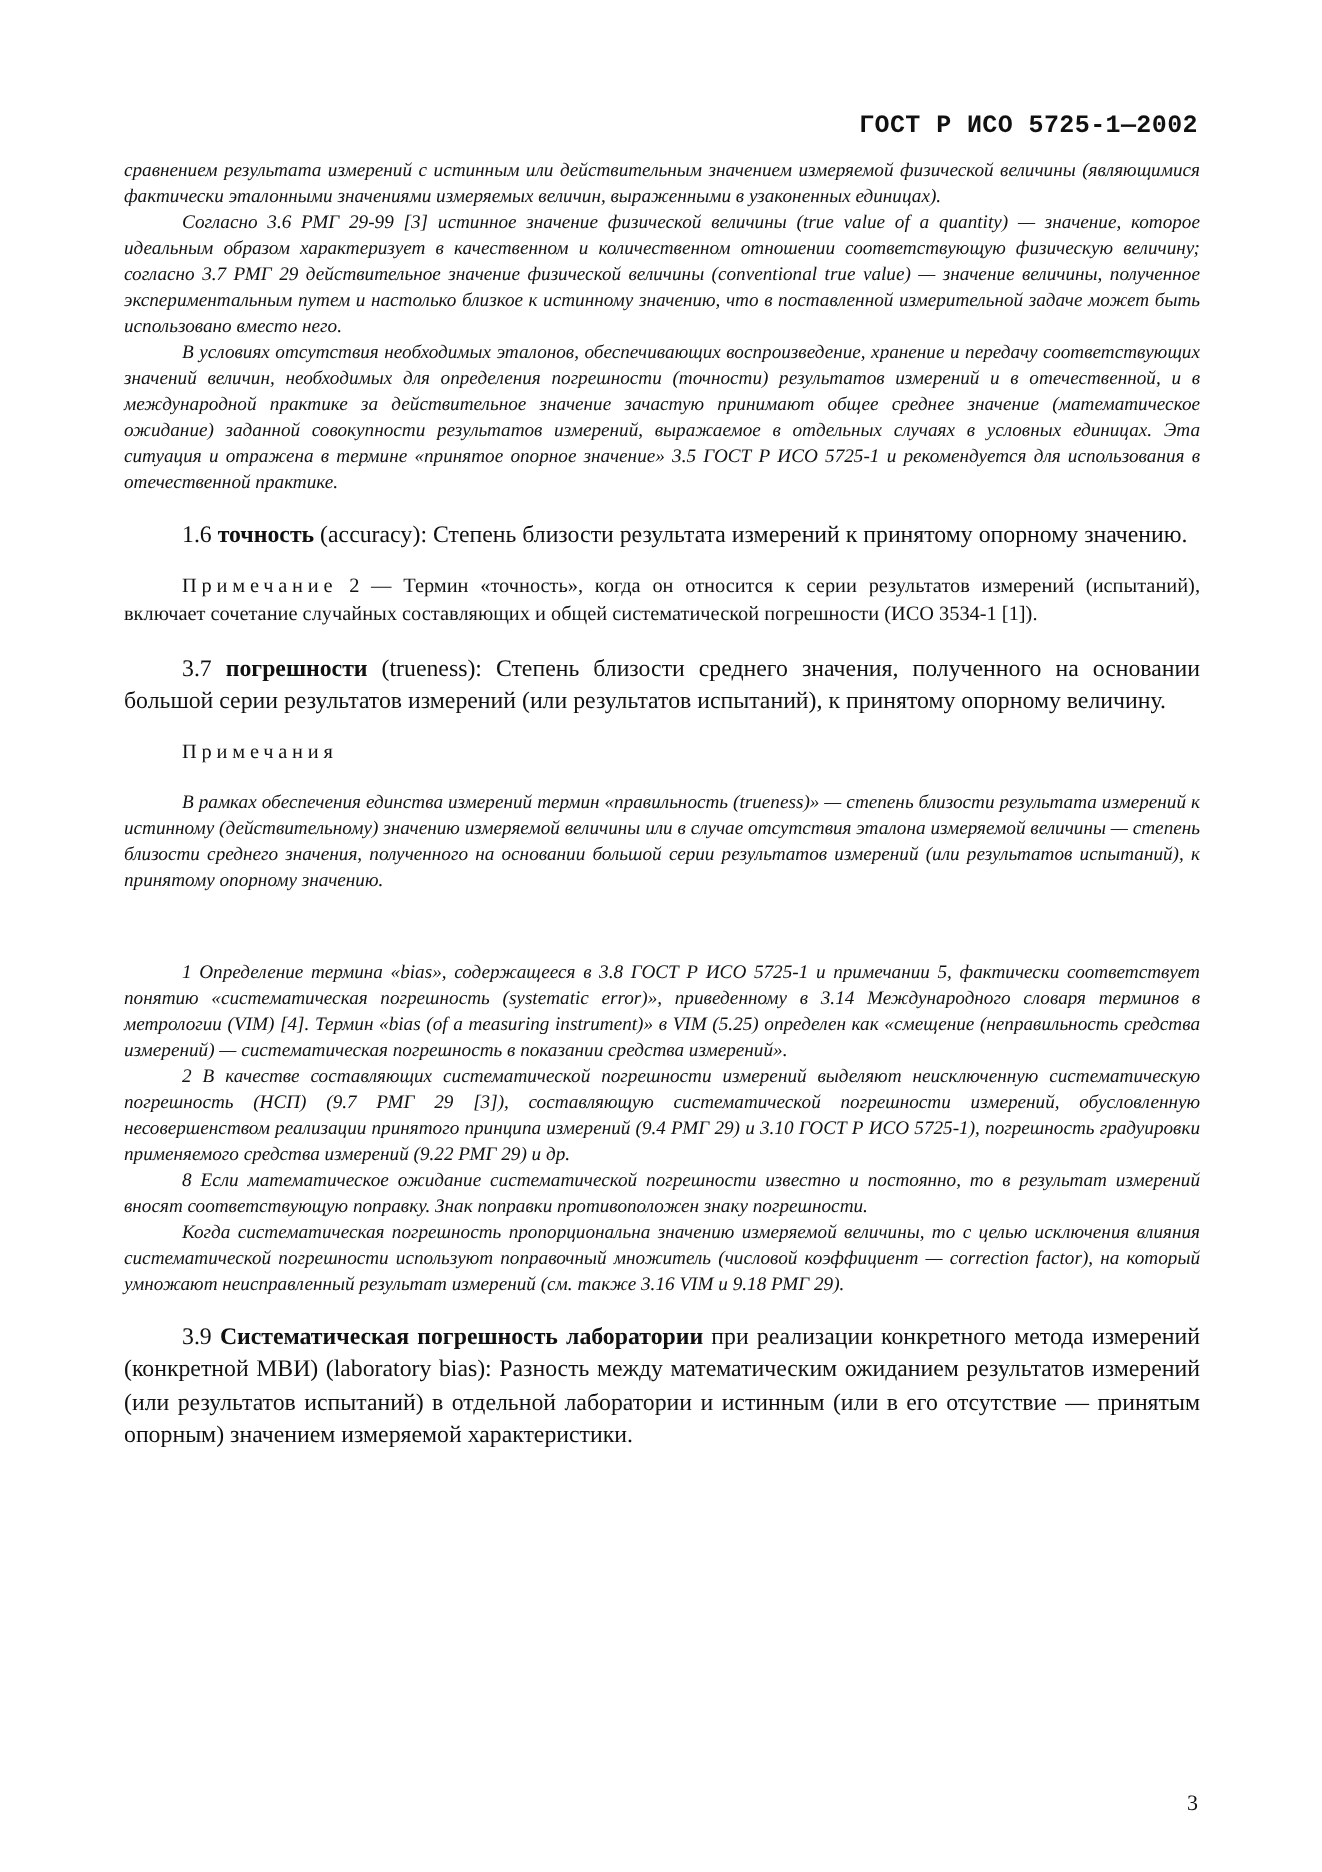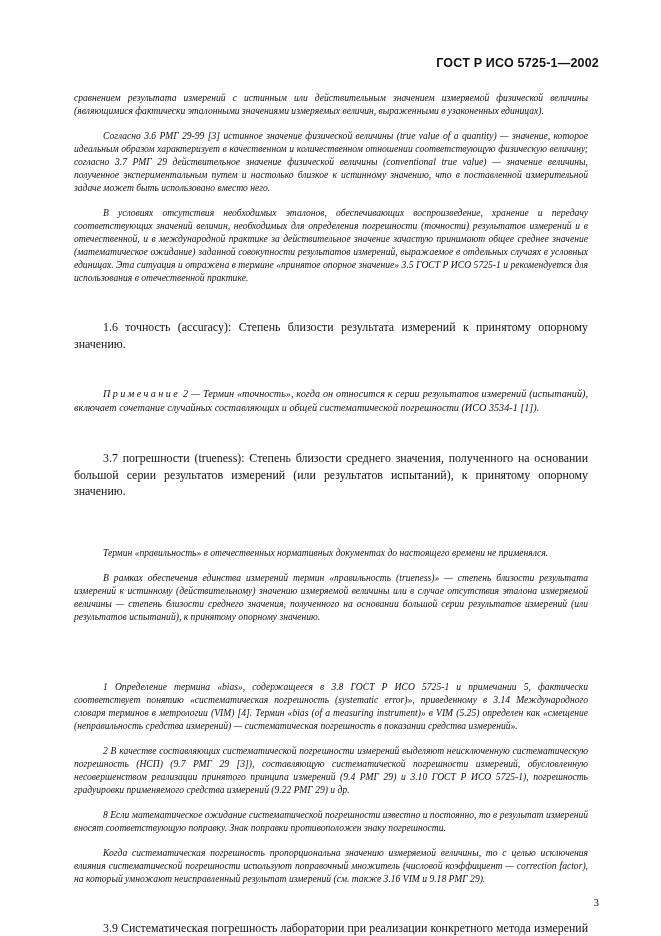--- a/index.html
+++ b/index.html
@@ -1,50 +1,50 @@
 <!DOCTYPE html>
 <html><head>
 <meta charset="utf-8">
 <style>
   html, body { margin: 0; padding: 0; background: #ffffff; }
   body { width: 661px; height: 936px; position: relative; overflow: hidden; color: #111; }
   .page { position: absolute; left: 0; top: 0; width: 661px; height: 936px; }
-  .header { position: absolute; right: 62px; top: 56px; font-family: Liberation Sans, sans-serif; font-weight: bold; font-size: 12.5px; letter-spacing: 0.2px; }
+  .header { position: absolute; right: 62px; top: 56px; font-family: Liberation Mono, monospace; font-weight: bold; font-size: 12.5px; letter-spacing: 0.2px; }
   .content { position: absolute; left: 62px; top: 79px; width: 538px; font-family: "Liberation Serif", serif; }
-  p { margin: 12px; text-align: justify; }
+  p { margin: 0; text-align: justify; }
   .comm { font-style: italic; font-size: 9.6px; line-height: 13px; }
   .ind { text-indent: 29px; }
   .main { font-size: 11.9px; line-height: 16.5px; }
-  .note { font-size: 10.2px; line-height: 14px; font-style: italic; }
+  .note { font-size: 10.2px; line-height: 14px; }
   .sp { letter-spacing: 2.4px; }
-  b { font-weight: normal; }
+  b { font-weight: bold; }
   .gap-m { height: 11px; }
   .pagenum { position: absolute; right: 62px; top: 896px; font-family: "Liberation Serif", serif; font-size: 11px; }
 </style>
 </head>
 <body>
 
 <div class="page">
   <div class="header">ГОСТ Р ИСО 5725-1—2002</div>
 
   <div class="content">
     <p class="comm">сравнением результата измерений с истинным или действительным значением измеряемой физической величины (являющимися фактически эталонными значениями измеряемых величин, выраженными в узаконенных единицах).</p>
     <p class="comm ind">Согласно 3.6 РМГ 29-99 [3] истинное значение физической величины (true value of a quantity) — значение, которое идеальным образом характеризует в качественном и количественном отношении соответствующую физическую величину; согласно 3.7 РМГ 29 действительное значение физической величины (conventional true value) — значение величины, полученное экспериментальным путем и настолько близкое к истинному значению, что в поставленной измерительной задаче может быть использовано вместо него.</p>
     <p class="comm ind">В условиях отсутствия необходимых эталонов, обеспечивающих воспроизведение, хранение и передачу соответствующих значений величин, необходимых для определения погрешности (точности) результатов измерений и в отечественной, и в международной практике за действительное значение зачастую принимают общее среднее значение (математическое ожидание) заданной совокупности результатов измерений, выражаемое в отдельных случаях в условных единицах. Эта ситуация и отражена в термине «принятое опорное значение» 3.5 ГОСТ Р ИСО 5725-1 и рекомендуется для использования в отечественной практике.</p>
 
     <div class="gap-m"></div>
     <p class="main ind"><span>1.6 </span><b>точность</b><span> (accuracy): Степень близости результата измерений к принятому опорному значению.</span></p>
     <div class="gap-m"></div>
     <p class="note ind"><span class="sp">Примечание</span><span> 2 — Термин «точность», когда он относится к серии результатов измерений (испытаний), включает сочетание случайных составляющих и общей систематической погрешности (ИСО 3534-1 [1]).</span></p>
 
     <div class="gap-m"></div>
-    <p class="main ind"><span>3.7 </span><b>погрешности</b><span> (trueness): Степень близости среднего значения, полученного на основании большой серии результатов измерений (или результатов испытаний), к принятому опорному значению.</span></p>
+    <p class="main ind"><span>3.7 </span><b>погрешности</b><span> (trueness): Степень близости среднего значения, полученного на основании большой серии результатов измерений (или результатов испытаний), к принятому опорному величину.</span></p>
     <div class="gap-m"></div>
+    <p class="note ind sp">Примечания</p>
     <div class="gap-m"></div>
-    <p class="comm ind">Термин «правильность» в отечественных нормативных документах до настоящего времени не применялся.</p>
     <p class="comm ind">В рамках обеспечения единства измерений термин «правильность (trueness)» — степень близости результата измерений к истинному (действительному) значению измеряемой величины или в случае отсутствия эталона измеряемой величины — степень близости среднего значения, полученного на основании большой серии результатов измерений (или результатов испытаний), к принятому опорному значению.</p>
 
     <div class="gap-m"></div>
     <div class="gap-m"></div>
     <div class="gap-m"></div>
     <p class="comm ind">1 Определение термина «bias», содержащееся в 3.8 ГОСТ Р ИСО 5725-1 и примечании 5, фактически соответствует понятию «систематическая погрешность (systematic error)», приведенному в 3.14 Международного словаря терминов в метрологии (VIM) [4]. Термин «bias (of a measuring instrument)» в VIM (5.25) определен как «смещение (неправильность средства измерений) — систематическая погрешность в показании средства измерений».</p>
     <p class="comm ind">2 В качестве составляющих систематической погрешности измерений выделяют неисключенную систематическую погрешность (НСП) (9.7 РМГ 29 [3]), составляющую систематической погрешности измерений, обусловленную несовершенством реализации принятого принципа измерений (9.4 РМГ 29) и 3.10 ГОСТ Р ИСО 5725-1), погрешность градуировки применяемого средства измерений (9.22 РМГ 29) и др.</p>
     <p class="comm ind">8 Если математическое ожидание систематической погрешности известно и постоянно, то в результат измерений вносят соответствующую поправку. Знак поправки противоположен знаку погрешности.</p>
     <p class="comm ind">Когда систематическая погрешность пропорциональна значению измеряемой величины, то с целью исключения влияния систематической погрешности используют поправочный множитель (числовой коэффициент — correction factor), на который умножают неисправленный результат измерений (см. также 3.16 VIM и 9.18 РМГ 29).</p>
 

